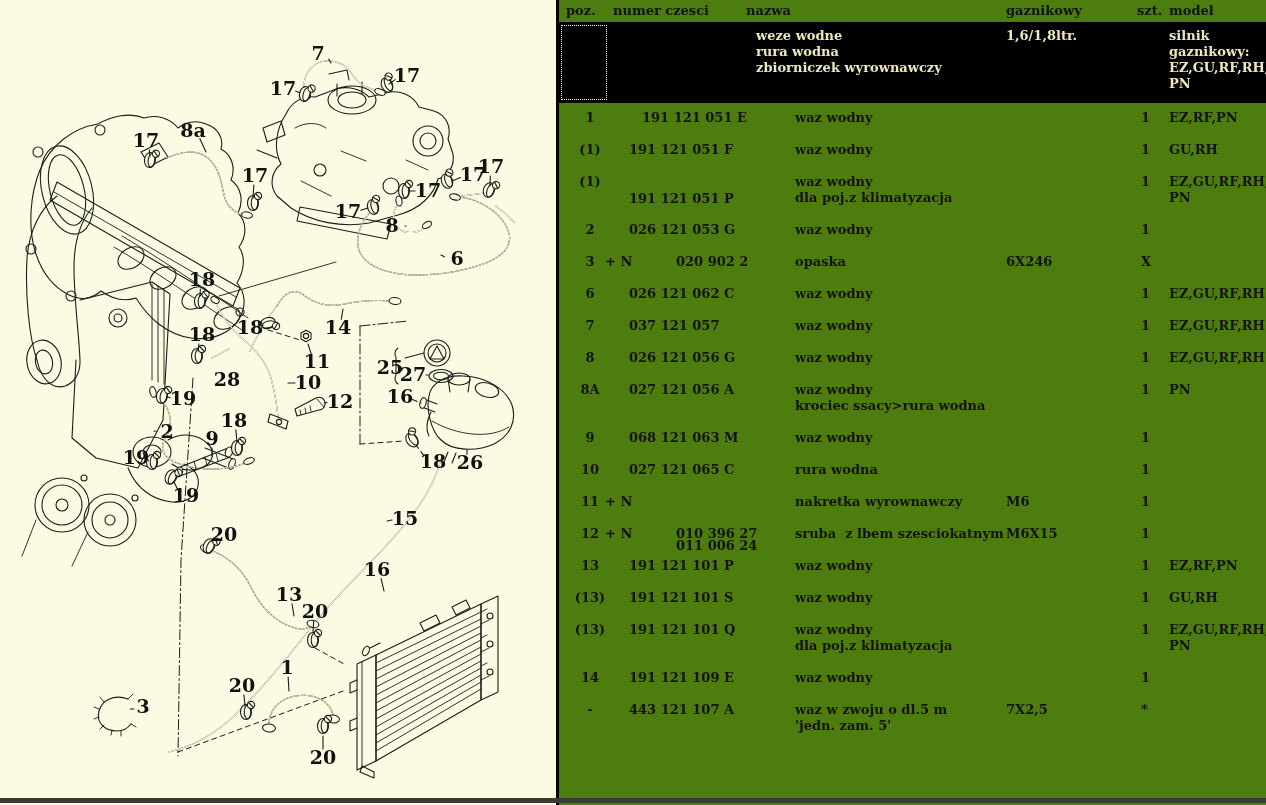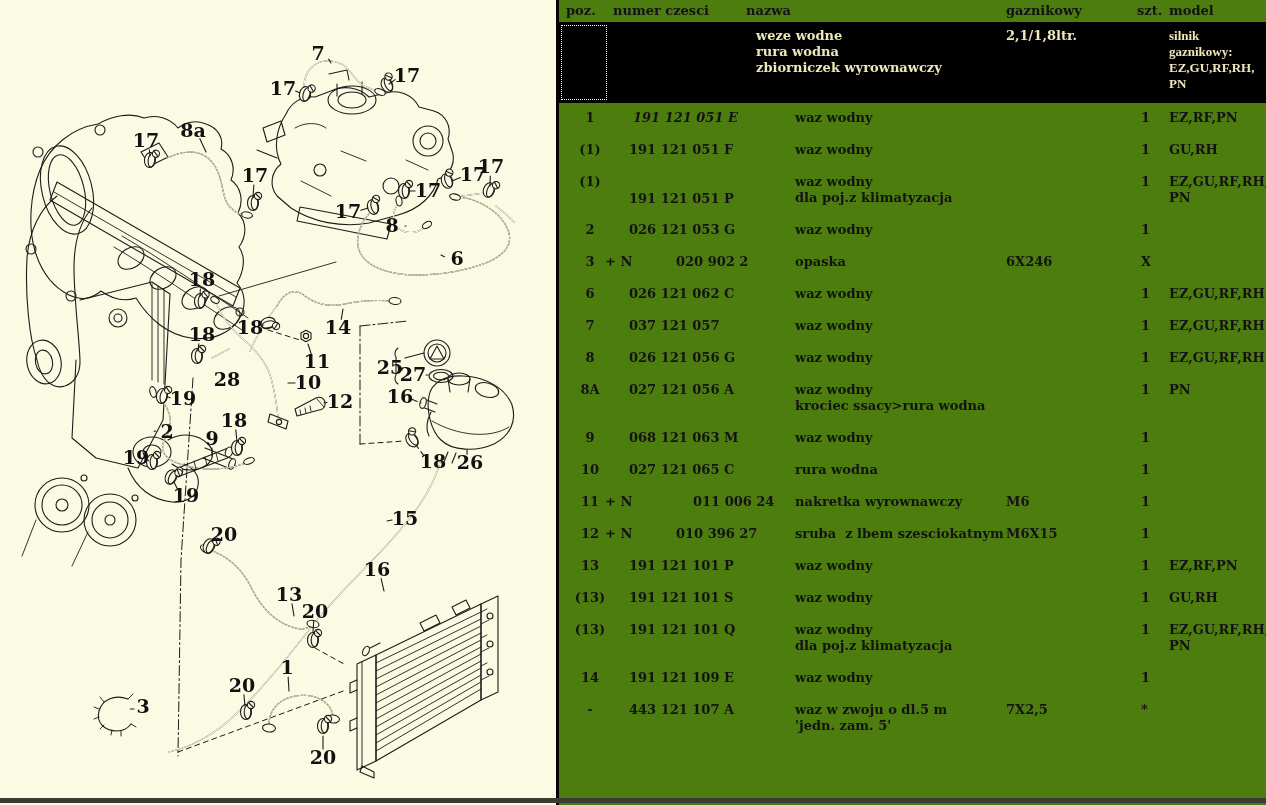--- a/index.html
+++ b/index.html
@@ -31,21 +31,21 @@
   #sel-box{position:absolute;left:2px;top:3px;width:44px;height:73px;border:1px dotted #fff;}
   #rows{position:absolute;left:0;top:0;width:707px;height:805px;}
   .trow{position:absolute;left:0;width:707px;height:16px;}
   .c-poz{left:8px;width:46px;text-align:center;}
   .c-pn{left:46px;}
   .c-naz{left:197px;margin-left:39px;}
   .c-ozn{left:447px;}
   .c-szt{left:582px;}
   .c-mod{left:610px;}
   .hd-poz{left:7px;} .hd-num{left:54px;} .hd-naz{left:187px;} .hd-ozn{left:447px;} .hd-szt{left:578px;} .hd-mod{left:610px;}
-  .bn-naz{left:197px;} .bn-ozn{left:447px;} .bn-mod{left:610px;font-family:Liberation Serif, serif;}
+  .bn-naz{left:197px;} .bn-ozn{left:447px;} .bn-mod{left:610px;}
 </style>
 </head>
 <body>
 
 <div id="app">
 
   <div id="diagram-panel">
     <svg id="diag" width="556" height="805" viewBox="0 0 556 805" xmlns="http://www.w3.org/2000/svg">
       <defs>
         <g id="clampS">
@@ -361,31 +361,31 @@
       <span class="hd-ozn">gaznikowy</span>
       <span class="hd-szt">szt.</span>
       <span class="hd-mod">model</span>
     </div>
 
     <div id="banner">
       <div id="sel-box"></div>
       <span class="bn-naz" style="top:6px">weze wodne</span>
       <span class="bn-naz" style="top:22px">rura wodna</span>
       <span class="bn-naz" style="top:38px">zbiorniczek wyrownawczy</span>
-      <span class="bn-ozn" style="top:6px">2,1/1,8ltr.</span>
+      <span class="bn-ozn" style="top:6px">1,6/1,8ltr.</span>
       <span class="bn-mod" style="top:6px">silnik</span>
       <span class="bn-mod" style="top:22px">gaznikowy:</span>
       <span class="bn-mod" style="top:38px">EZ,GU,RF,RH,</span>
       <span class="bn-mod" style="top:54px">PN</span>
     </div>
 
     <div id="rows">
         <div class="trow" style="top: 110px;">
           <span class="c-poz">1</span>
-          <span class="c-num" style="left: 74px; font-style: italic;">191 121 051 E</span>
+          <span class="c-num" style="left: 83px;">191 121 051 E</span>
           <span class="c-naz">waz wodny</span>
           <span class="c-szt">1</span>
           <span class="c-mod">EZ,RF,PN</span>
         </div>
         <div class="trow" style="top: 142px;">
           <span class="c-poz">(1)</span>
           <span class="c-num" style="left: 70px;">191 121 051 F</span>
           <span class="c-naz">waz wodny</span>
           <span class="c-szt">1</span>
           <span class="c-mod">GU,RH</span>
@@ -450,21 +450,21 @@
         </div>
         <div class="trow" style="top: 462px;">
           <span class="c-poz">10</span>
           <span class="c-num" style="left: 70px;">027 121 065 C</span>
           <span class="c-naz">rura wodna</span>
           <span class="c-szt">1</span>
         </div>
         <div class="trow" style="top: 494px;">
           <span class="c-poz">11</span>
           <span class="c-pn">+ N</span>
-          <span class="c-num" style="left: 134px;">011 006 24</span>
+          <span class="c-num" style="left: 117px; margin-top: 44px;">011 006 24</span>
           <span class="c-naz">nakretka wyrownawczy</span>
           <span class="c-ozn">M6</span>
           <span class="c-szt">1</span>
         </div>
         <div class="trow" style="top: 526px;">
           <span class="c-poz">12</span>
           <span class="c-pn">+ N</span>
           <span class="c-num" style="left: 117px;">010 396 27</span>
           <span class="c-naz">sruba  z lbem szesciokatnym</span>
           <span class="c-ozn">M6X15</span>

